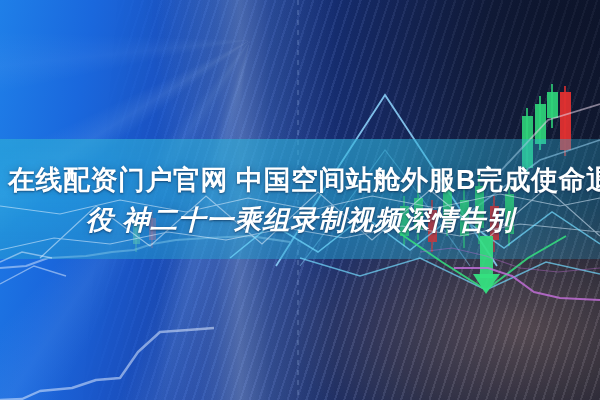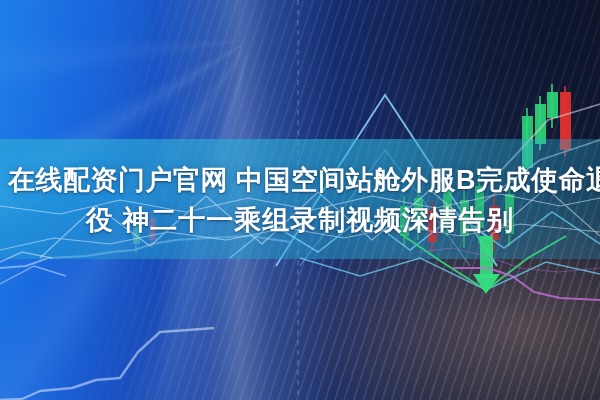--- a/index.html
+++ b/index.html
@@ -124,21 +124,21 @@
     font-weight: bold;
     line-height: 40px;
     letter-spacing: 0.5px;
     text-shadow:
       0 1px 2px rgba(10,30,60,0.55),
       0 0 7px rgba(20,60,110,0.35);
     padding: 0 8px;
     z-index: 20;
   }
   .headline .ln { display: block; white-space: nowrap; }
-  .headline .ln2 { letter-spacing: 1px; }
+  .headline .ln2 { letter-spacing: 1px; font-style: italic; }
 </style>
 </head>
 <body>
 
 <div id="banner">
 
   <div class="layer bg-base"></div>
   <div class="layer bg-warm"></div>
   <div class="layer bg-stripes"></div>
   <div class="layer bg-rays"></div>

